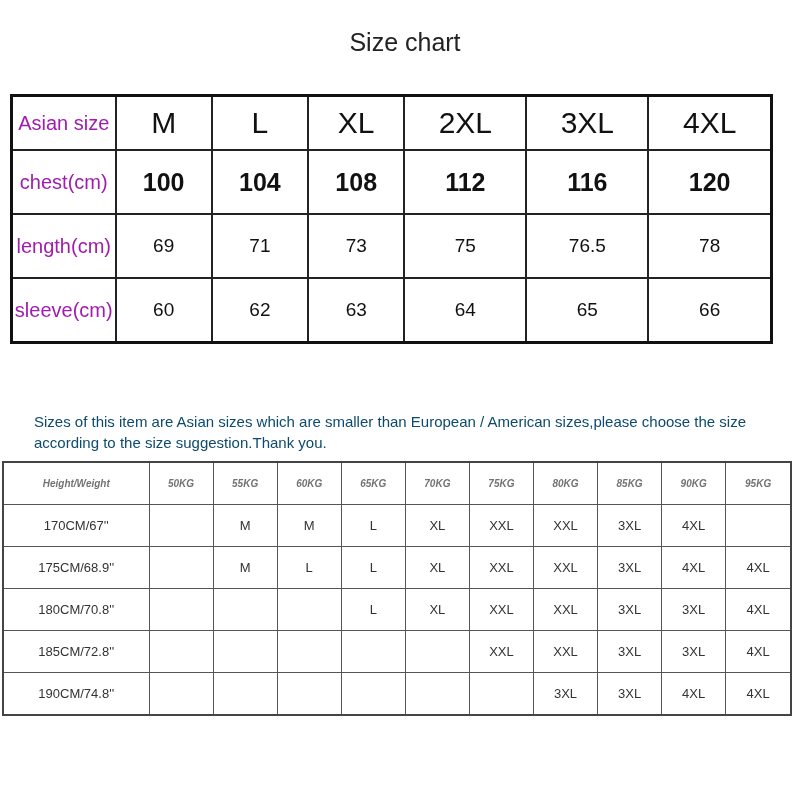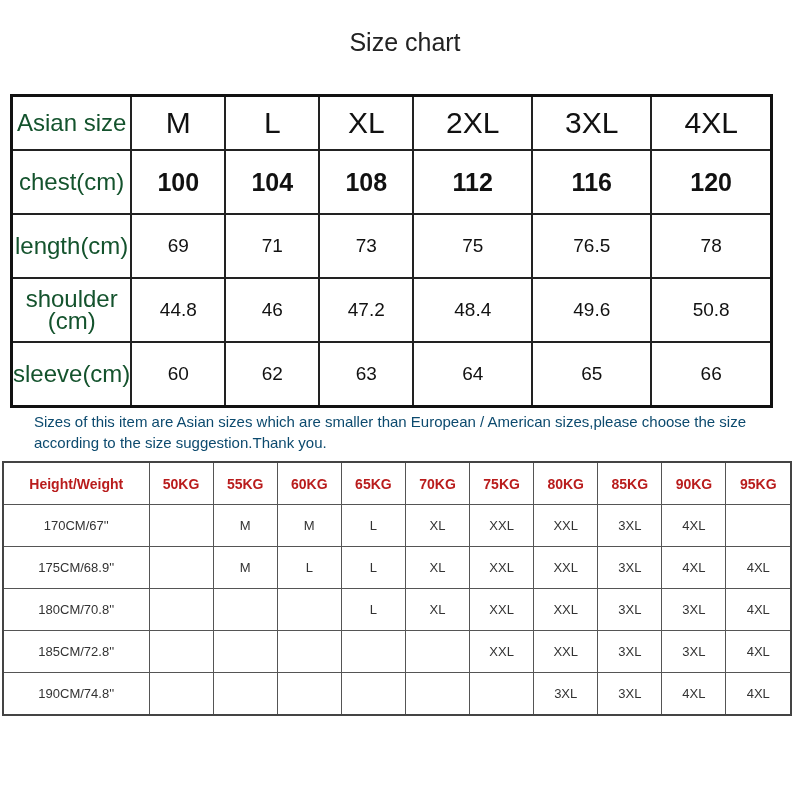--- a/index.html
+++ b/index.html
@@ -1,30 +1,30 @@
 <!DOCTYPE html>
 <html><head>
 <meta charset="utf-8">
 <style>
   html,body{margin:0;padding:0;background:#fff;}
   body{width:800px;height:800px;position:relative;overflow:hidden;font-family:"Liberation Sans",sans-serif;color:#111;}
   .title{position:absolute;top:28px;left:0;width:810px;text-align:center;font-size:25px;color:#222;}
   table{border-collapse:collapse;position:absolute;}
   #t1{left:10px;top:94px;width:763px;border:3px solid #111;}
   #t1 td{border:2px solid #222;text-align:center;vertical-align:middle;padding:0;}
-  #t1 td.lbl{font-size:24px;color:#14532d;line-height:22px;}
+  #t1 td.lbl{font-size:20px;color:#a21caf;line-height:22px;}
   #t1 tr.hdr td{height:52px;}
   #t1 tr.hdr td.v{font-size:30px;}
   #t1 tr.r td{height:62px;text-align:center;}
   #t1 tr.r td.v{font-size:19px;}
   #t1 tr.bold td.v{font-weight:bold;font-size:25px;}
   .note{position:absolute;left:34px;top:411px;width:760px;font-size:15px;line-height:21px;color:#0c4a6e;}
   #t2{left:2px;top:461px;width:790px;border:2px solid #444;}
   #t2 td{border:1px solid #555;text-align:center;vertical-align:middle;height:41px;font-size:13px;color:#333;padding:0;}
-  #t2 tr.hdr td{font-weight:bold;color:#b91c1c;font-size:14px;}
+  #t2 tr.hdr td{font-weight:bold;color:#737373;font-size:10px;font-style:italic;}
 </style>
 </head>
 <body>
 
 <div class="title">Size chart</div>
 
 <table id="t1">
   <colgroup>
       <col style="width:104px">
       <col span="6">
@@ -49,29 +49,20 @@
     <td class="v">120</td>
   </tr>
   <tr class="r">
     <td class="lbl">length(cm)</td>
     <td class="v">69</td>
     <td class="v">71</td>
     <td class="v">73</td>
     <td class="v">75</td>
     <td class="v">76.5</td>
     <td class="v">78</td>
-  </tr>
-  <tr class="r">
-    <td class="lbl">shoulder (cm)</td>
-    <td class="v">44.8</td>
-    <td class="v">46</td>
-    <td class="v">47.2</td>
-    <td class="v">48.4</td>
-    <td class="v">49.6</td>
-    <td class="v">50.8</td>
   </tr>
   <tr class="r">
     <td class="lbl">sleeve(cm)</td>
     <td class="v">60</td>
     <td class="v">62</td>
     <td class="v">63</td>
     <td class="v">64</td>
     <td class="v">65</td>
     <td class="v">66</td>
   </tr>

